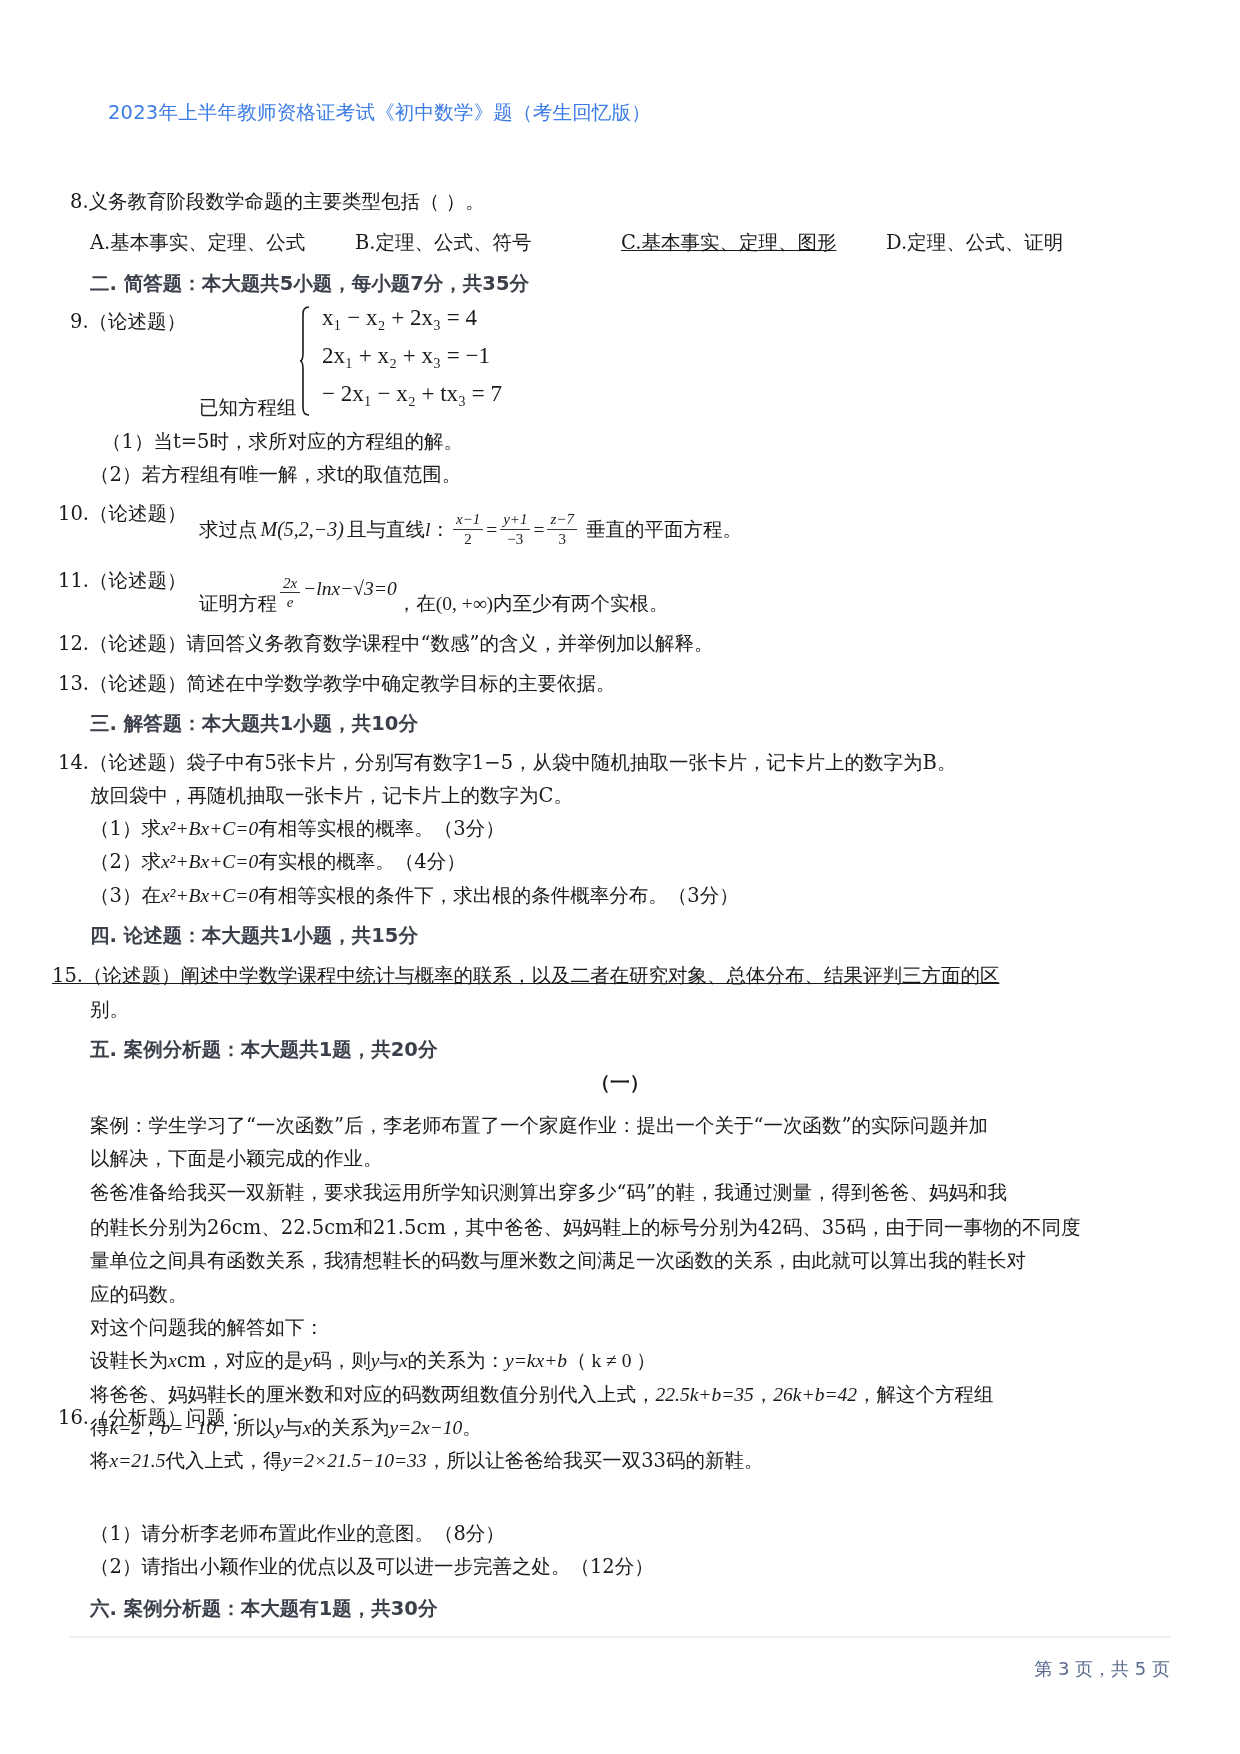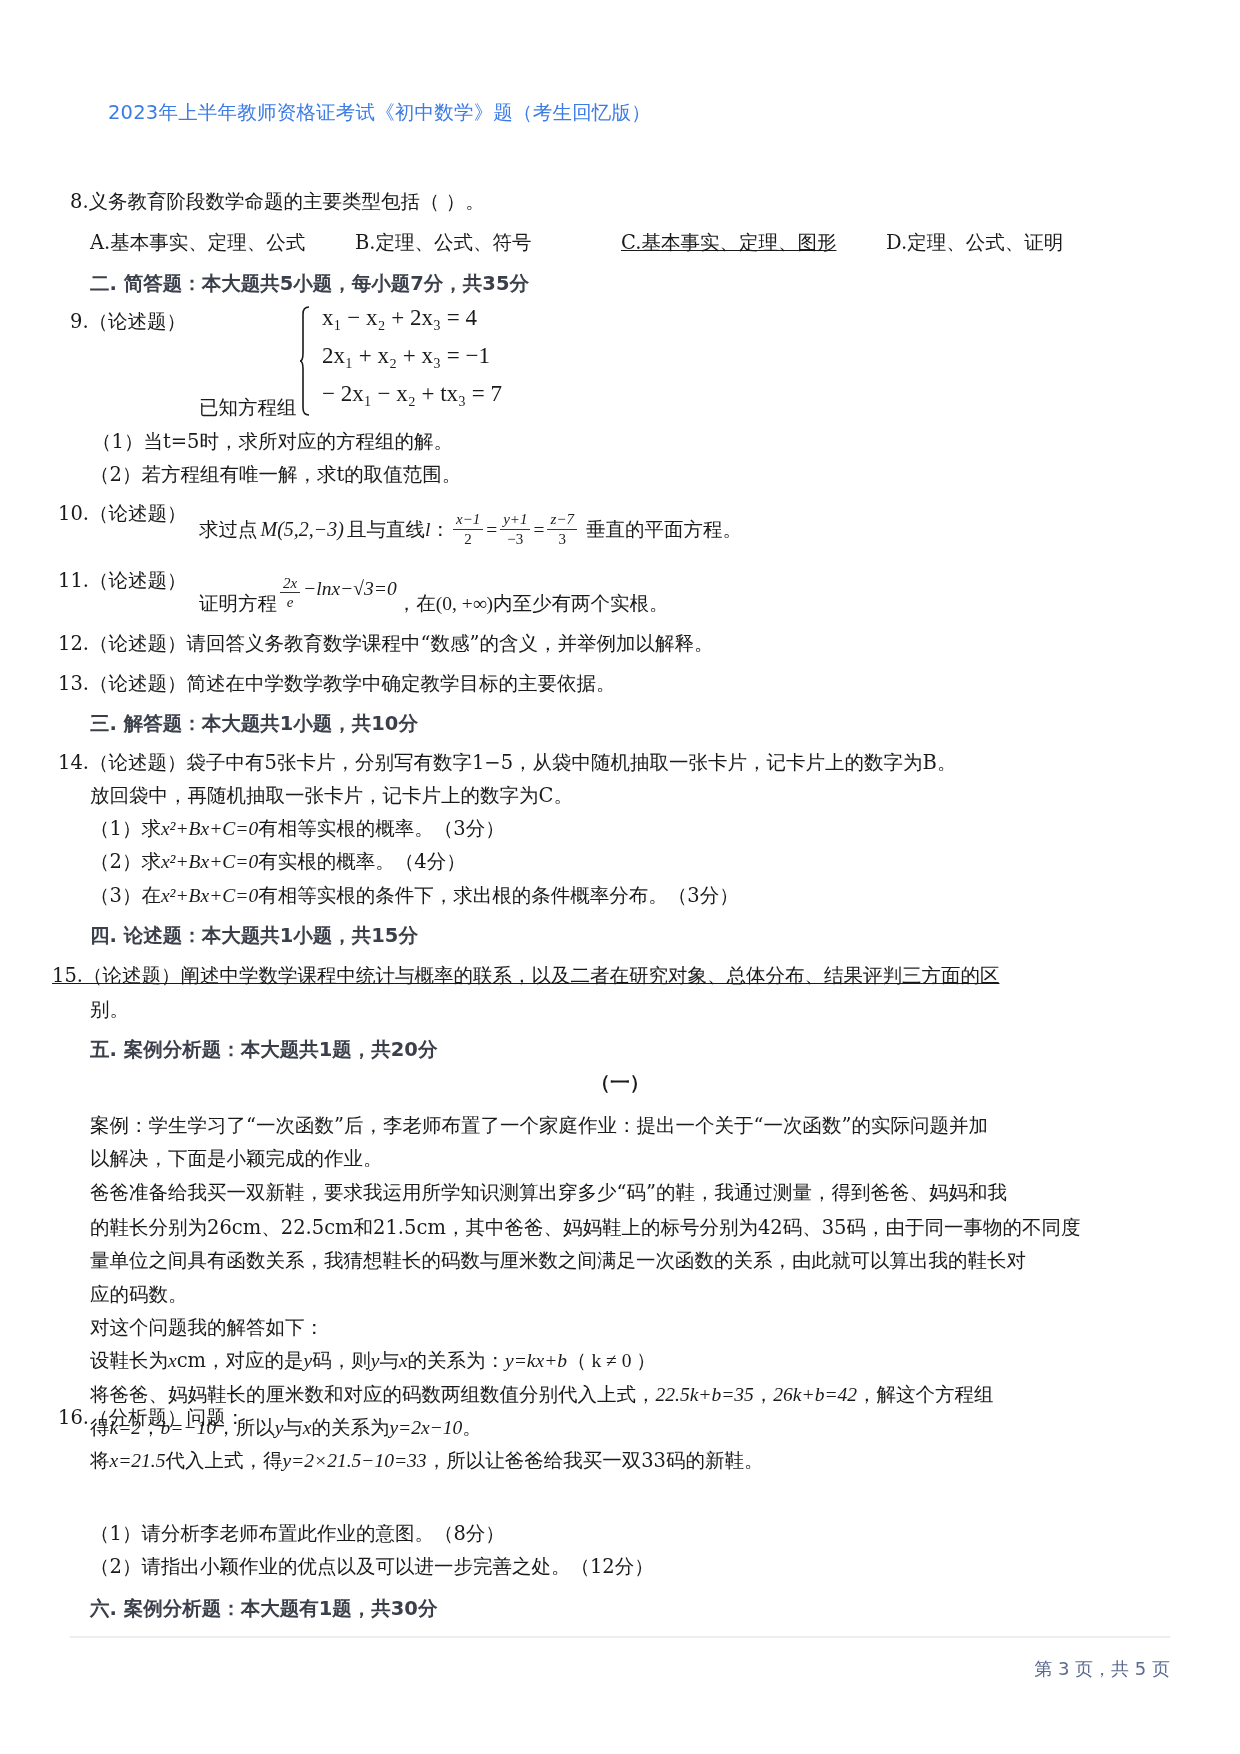--- a/index.html
+++ b/index.html
@@ -51,21 +51,21 @@
   <div class="eqrow" style="top:38px;left:22px;">
     <span>2x₁ + x₂ + x₃</span>
     <span>= −1</span>
   </div>
   <div class="eqrow" style="top:76px;left:22px;">
     <span>− 2x₁ − x₂ + tx₃</span>
     <span>= 7</span>
   </div>
 </div>
 <div class="abs txt" style="left:199px;top:398px;">已知方程组</div>
-<div class="abs txt" style="left:92px;top:432px;">（1）当t=5时，求所对应的方程组的解。</div>
+<div class="abs txt" style="left:102px;top:432px;">（1）当t=5时，求所对应的方程组的解。</div>
 <div class="abs txt" style="left:90px;top:465px;">（2）若方程组有唯一解，求t的取值范围。</div>
 
 <div class="abs txt" style="left:58px;top:504px;">10.（论述题）</div>
 <div class="abs txt" style="left:199px;top:510px;display:flex;align-items:center;">
   <span>求过点</span>
   <span class="math" style="font-size:20px;margin:0 3px;">M(5,2,−3)</span>
   <span>且与直线</span>
   <span class="math">l</span>
   <span>：</span>
   <span class="frac">

